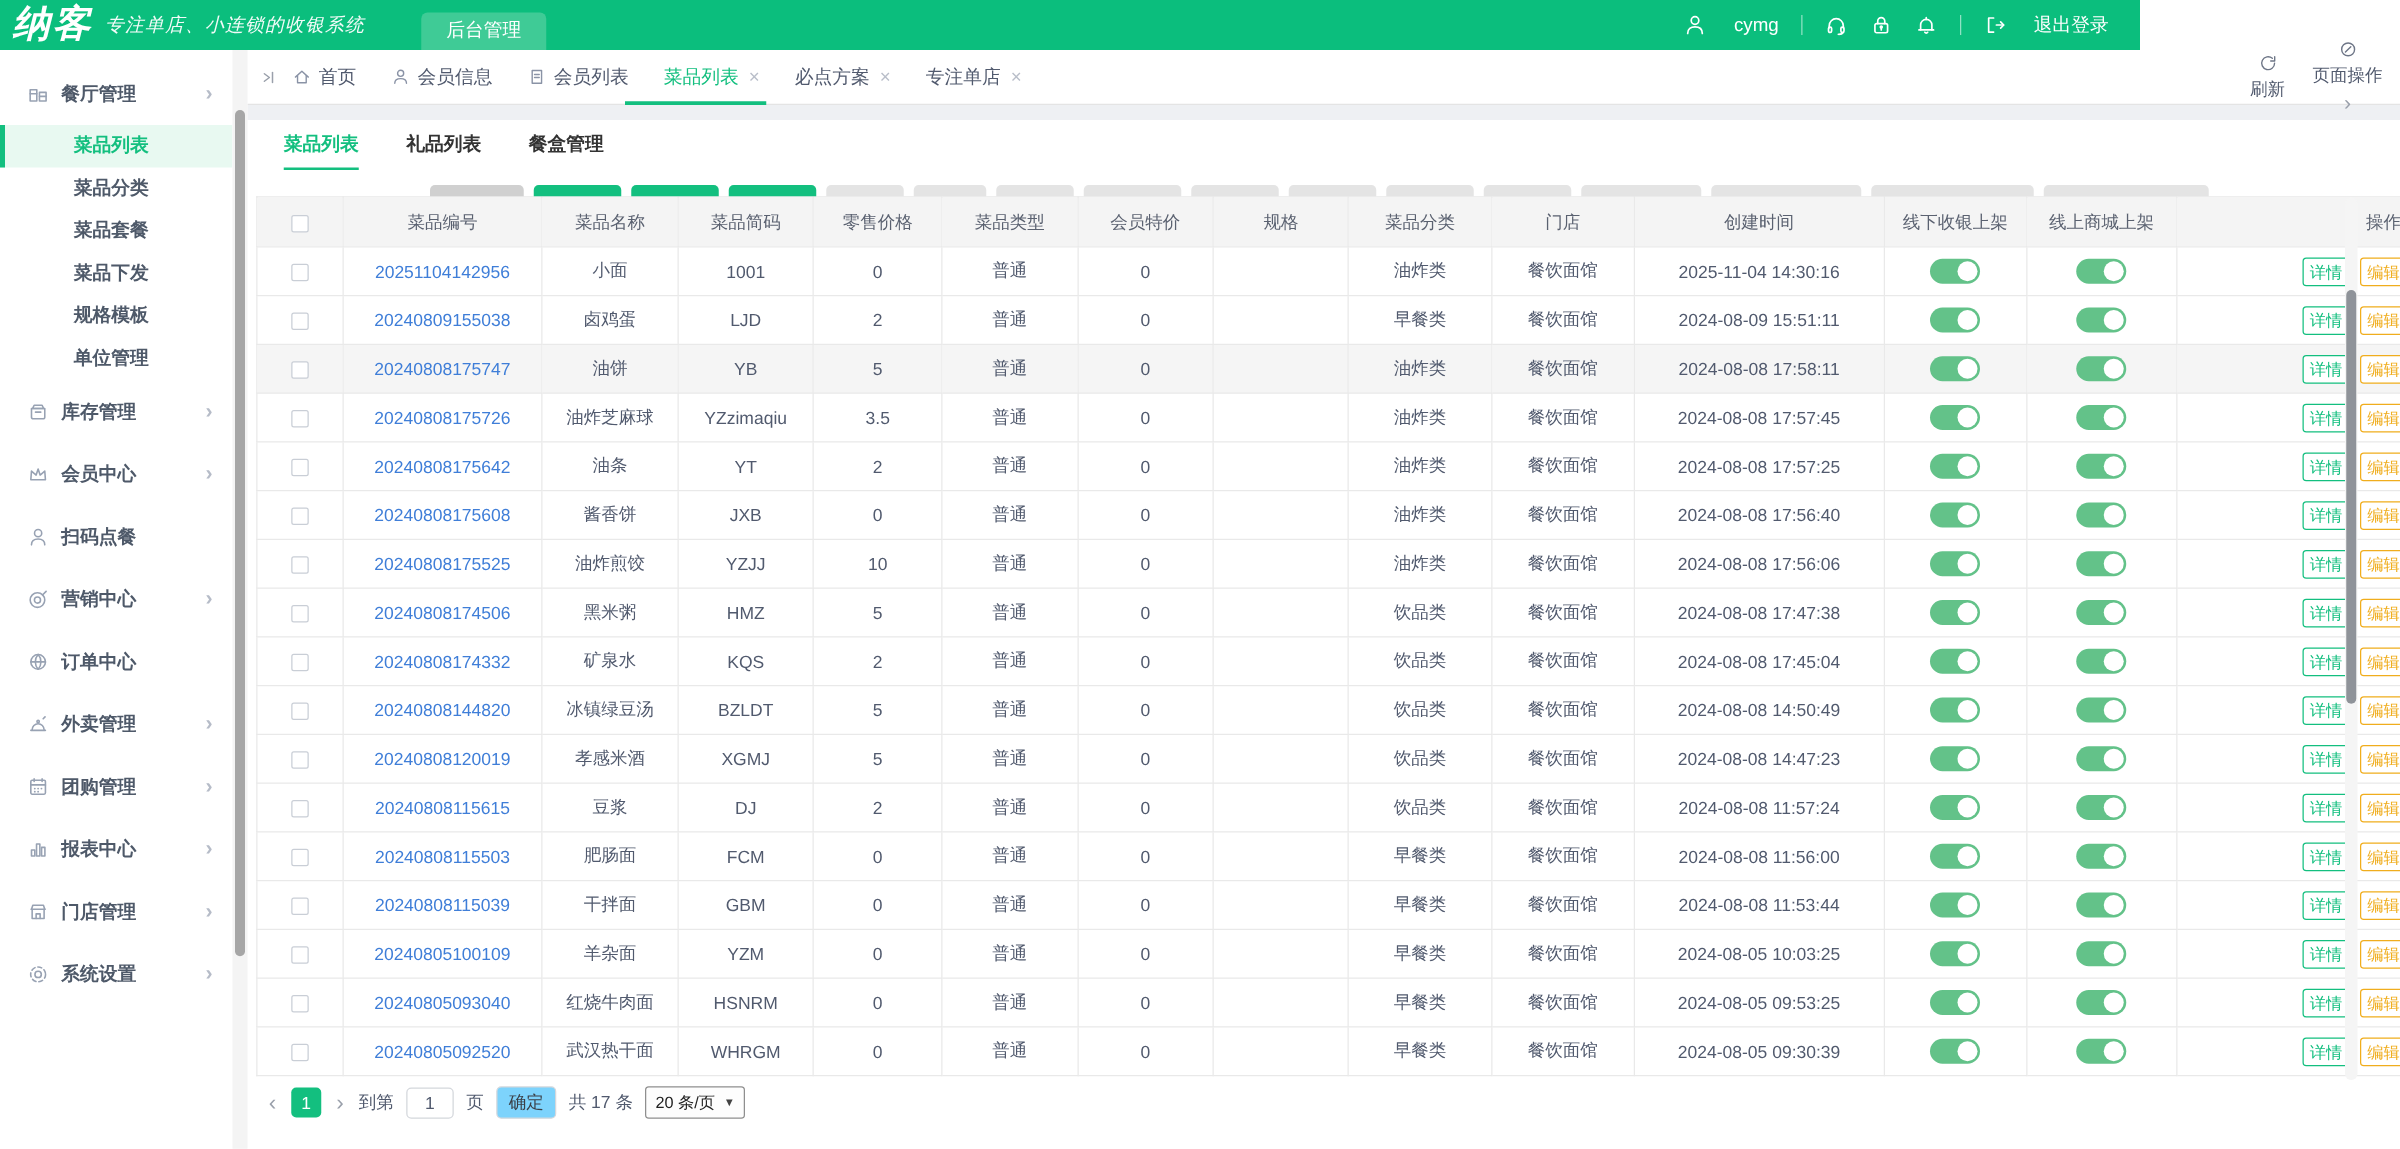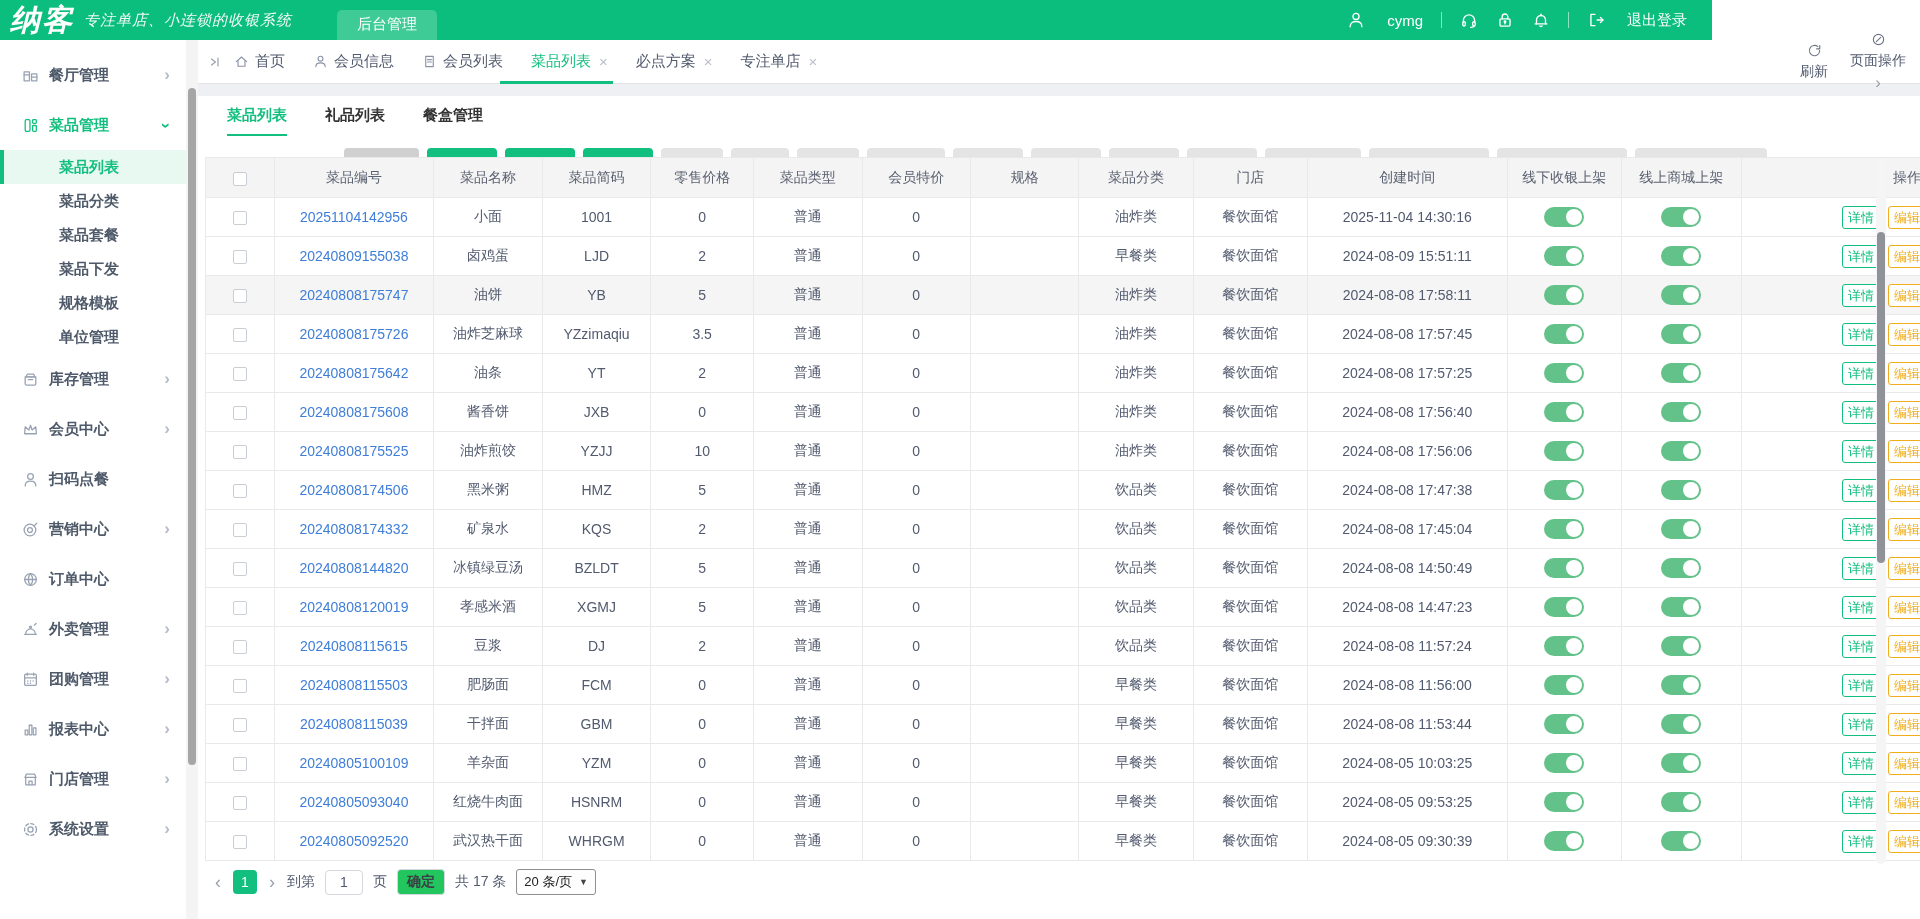--- a/index.html
+++ b/index.html
@@ -82,21 +82,21 @@
   .abtn.edit{color:var(--edit_orange);border:1px solid var(--edit_orange);}
   .abtn.del{color:var(--delete_red);border:1px solid var(--delete_red);}
 
   
   .pager{display:flex;align-items:center;gap:10px;margin-top:7px;padding-left:8px;font-size:14px;color:#515a6e;height:28px;}
   .pg-prev,.pg-next{color:#9aa0ab;font-size:18px;cursor:pointer;padding:0 2px;}
   .pg-cur{width:24px;height:24px;border-radius:4px;background:var(--accent_green);color:#fff;
     display:flex;align-items:center;justify-content:center;font-size:14px;cursor:pointer;}
   .pg-input{width:38px;height:25px;border:1px solid #d4d7dc;border-radius:4px;text-align:center;font-size:14px;
     color:#515a6e;font-family:inherit;}
-  .pg-btn{border:1px solid #d4d7dc;border-radius:4px;padding:3px 9px;font-weight:700;color:#3b3f46;cursor:pointer;background:#22c55e;}
+  .pg-btn{border:1px solid #d4d7dc;border-radius:4px;padding:3px 9px;font-weight:400;color:#3b3f46;cursor:pointer;background:#7dd3fc;}
   .pg-select{display:inline-flex;align-items:center;gap:7px;border:1px solid #8f8f8f;border-radius:3px;
     padding:3px 7px;font-size:13px;color:#222;background:#fdfdfd;cursor:pointer;}
   .pg-select .caret{font-size:9px;color:#444;}
 
   .table-scroll{position:absolute;left:1678px;top:118px;width:10px;height:706px;background:#f5f5f5;border-radius:5px;}
   .table-scroll .thumb{position:absolute;left:1px;top:74px;width:8px;height:331px;background:#8f9399;border-radius:4px;}
 </style>
 </head>
 <body>
 
@@ -153,29 +153,20 @@
     <nav id="side-nav">
       <div class="sgroup">
         <svg class="ic" width="17" height="17" viewBox="0 0 16 16">
           <path d="M2 4.5h5v8.5h-5z"></path>
           <path d="M2 7.5h5"></path>
           <path d="M9 6.5h5v6.5h-5z"></path>
           <path d="M9 9.5h5"></path>
         </svg>
         <span>餐厅管理</span>
         <span class="schev">›</span>
-      </div>
-      <div class="sgroup act">
-        <svg class="ic" width="17" height="17" viewBox="0 0 16 16">
-          <rect x="3" y="2.5" width="4.5" height="11" rx="1.2"></rect>
-          <rect x="10" y="2.5" width="3.5" height="3.5" rx="0.8"></rect>
-          <rect x="10" y="8" width="3.5" height="5.5" rx="0.8"></rect>
-        </svg>
-        <span>菜品管理</span>
-        <span class="schev down">›</span>
       </div>
       <div>
         <div class="ssub-item act">菜品列表</div>
         <div class="ssub-item">菜品分类</div>
         <div class="ssub-item">菜品套餐</div>
         <div class="ssub-item">菜品下发</div>
         <div class="ssub-item">规格模板</div>
         <div class="ssub-item">单位管理</div>
       </div>
       <div class="sgroup">

